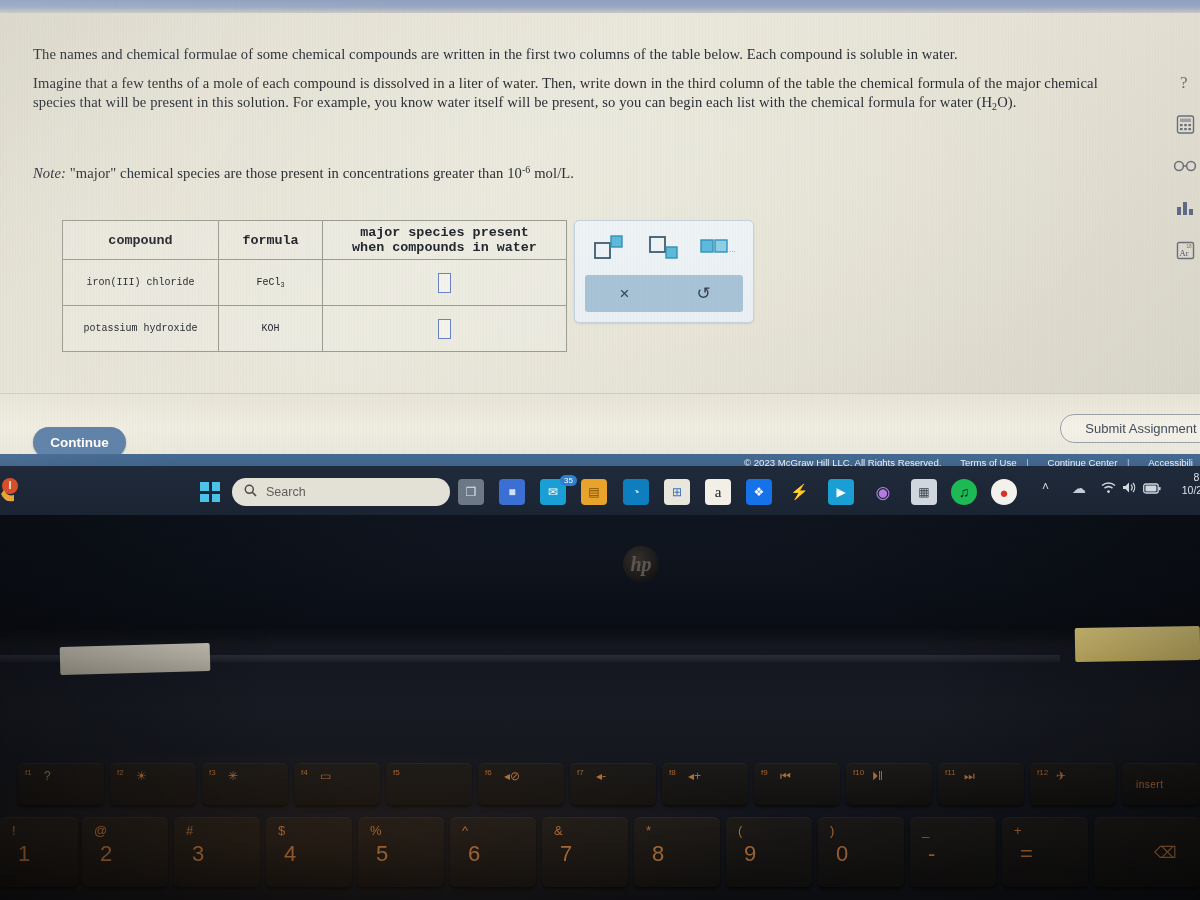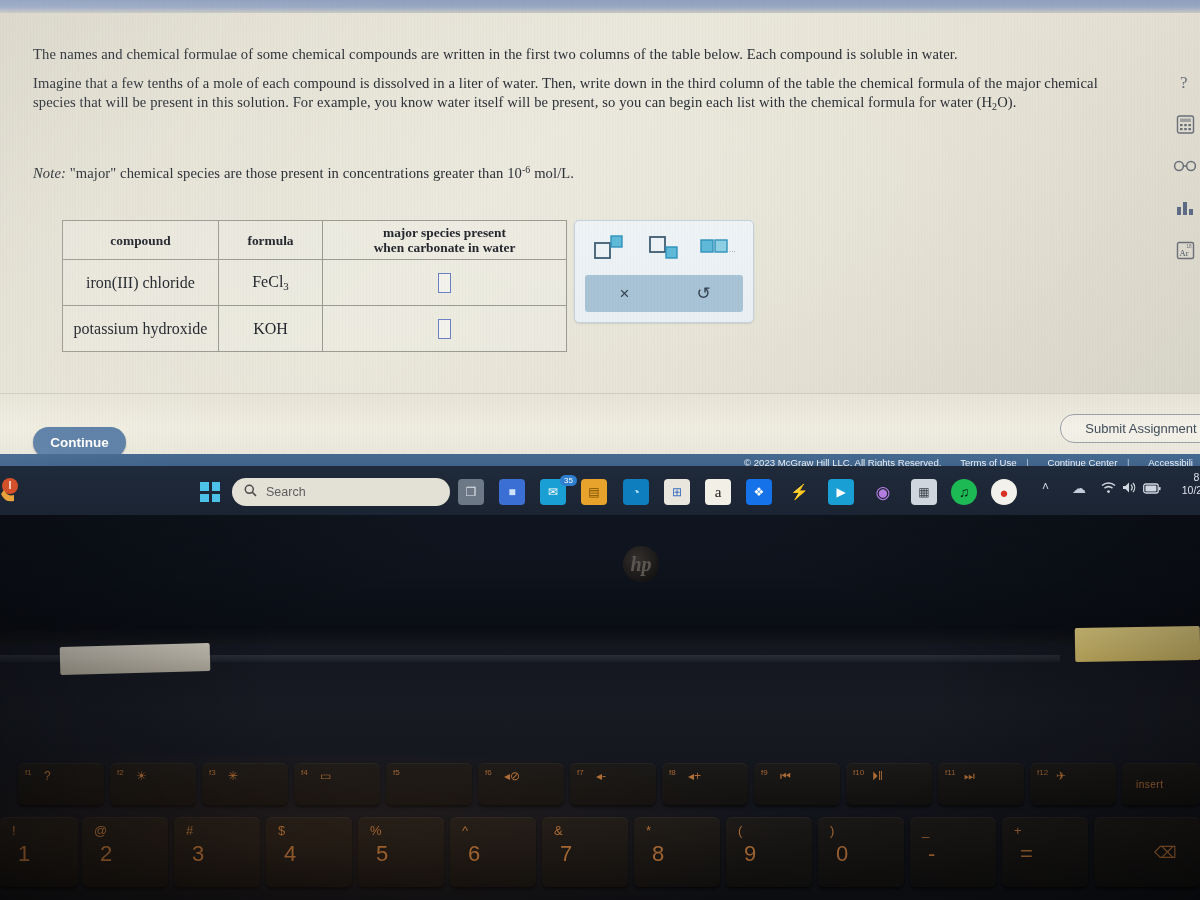--- a/index.html
+++ b/index.html
@@ -54,26 +54,26 @@
   sub{font-size:.68em;vertical-align:-0.28em;}
   sup{font-size:.68em;vertical-align:0.52em;}
 
   
   #tbl{
     position:absolute;left:62px;top:207px;border-collapse:collapse;
     background:rgba(255,255,255,0.16);
   }
   #tbl td,#tbl th{
     border:1px solid #9b9c92;
-    font-family:Liberation Serif, serif;
+    font-family:Liberation Mono, monospace;
     color:#24282e;text-align:center;vertical-align:middle;
     padding:0;
   }
   #tbl th{font-weight:bold;font-size:13.4px;line-height:15px;height:38px;}
-  #tbl td{font-size:16px;height:45px;}
+  #tbl td{font-size:10px;height:45px;}
   .c-compound{width:155px;}
   .c-formula{width:103px;font-size:14.6px;}
   .c-species{width:243px;}
   .ansbox{
     display:inline-block;width:11px;height:18px;
     border:1.4px solid #6b82c4;background:rgba(255,255,255,0.35);
     vertical-align:middle;
   }
 
   
@@ -236,21 +236,21 @@
       <span>mol/L.</span>
     </div>
 
     <table id="tbl">
       <thead>
         <tr>
           <th class="c-compound">compound</th>
           <th class="c-formula">formula</th>
           <th class="c-species">
             <div>major species present</div>
-            <div>when carbonate in water</div>
+            <div>when compounds in water</div>
           </th>
         </tr>
       </thead>
       <tbody>
         <tr>
           <td class="c-compound">iron(III) chloride</td>
           <td class="c-formula"><span>FeCl</span><sub>3</sub></td>
           <td class="c-species"><span class="ansbox"></span></td>
         </tr>
         <tr>

